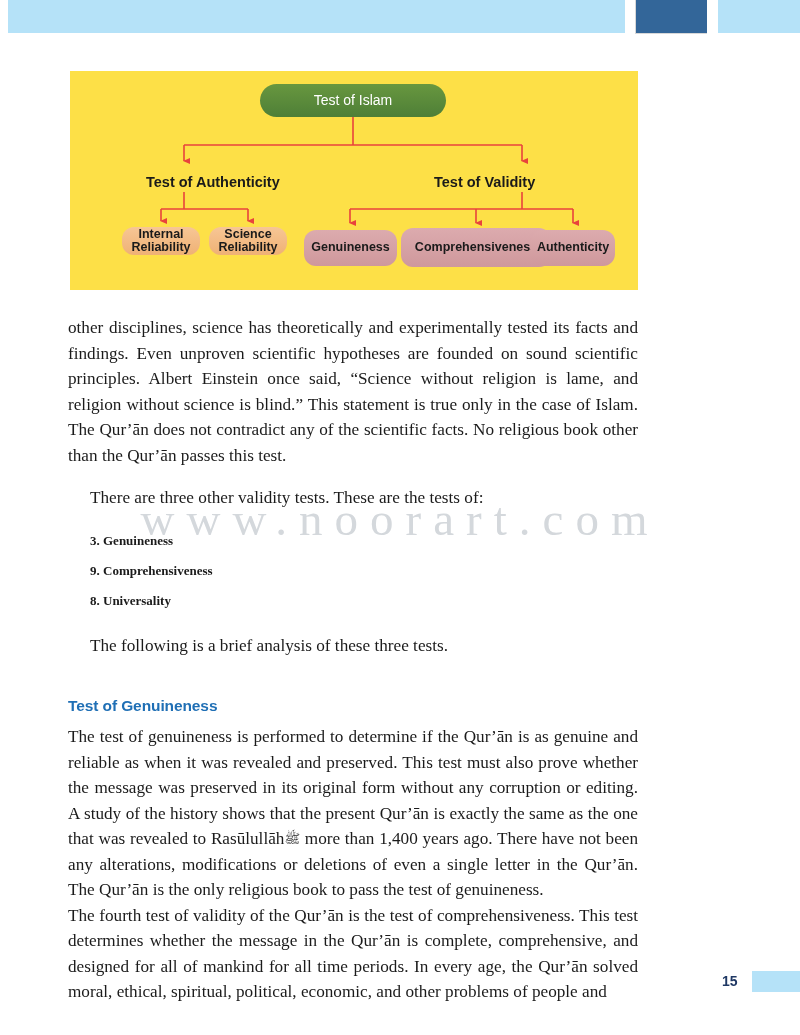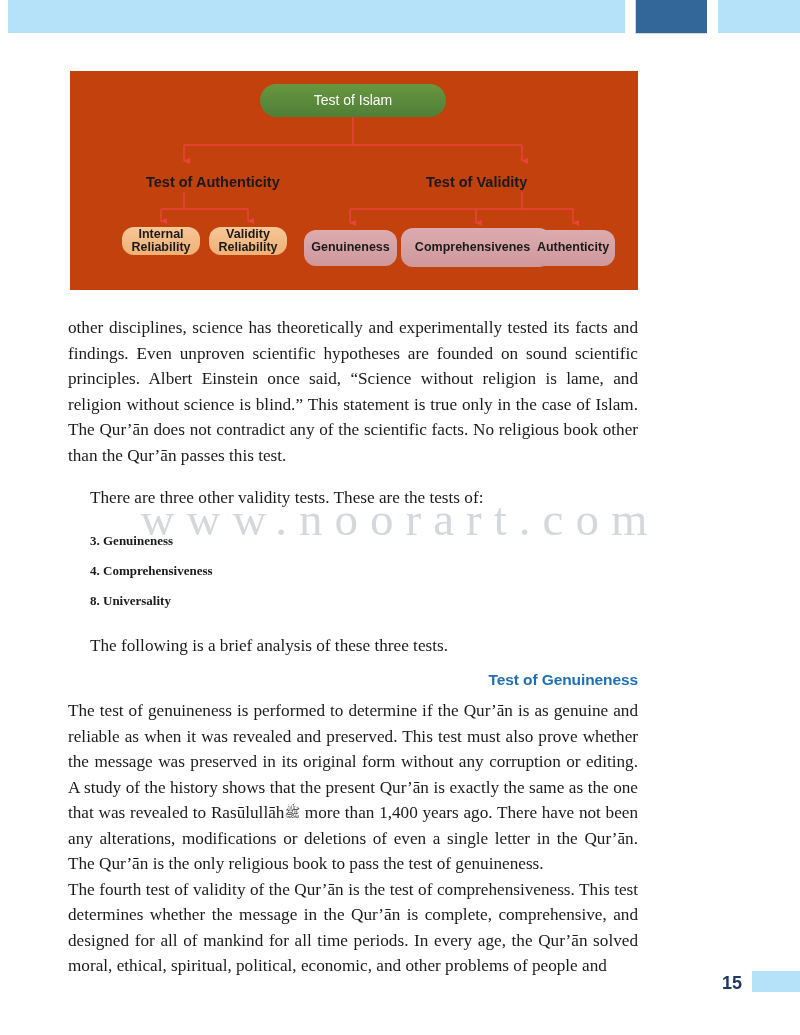--- a/index.html
+++ b/index.html
@@ -41,21 +41,21 @@
     background: #b5e2f8;
   }
 
   
   .diagram {
     position: absolute;
     left: 70px;
     top: 71px;
     width: 568px;
     height: 219px;
-    background: #c2410c;
+    background: #fde047;
   }
 
   .node {
     position: absolute;
     display: flex;
     align-items: center;
     justify-content: center;
     text-align: center;
     font-family: "Liberation Sans", sans-serif;
     font-weight: bold;
@@ -78,21 +78,21 @@
   .node-branch {
     font-family: "Liberation Sans", sans-serif;
     font-weight: bold;
     color: #1a1a1a;
     font-size: 14.5px;
     position: absolute;
     background: none;
     white-space: nowrap;
   }
   .node-auth { left: 76px; top: 103px; }
-  .node-valid { left: 356px; top: 103px; }
+  .node-valid { left: 364px; top: 103px; }
 
   .node-leaf {
     border-radius: 12px;
     font-size: 12.5px;
     color: #1a1a1a;
     height: 28px;
   }
   .leaf-orange {
     background: #f4bb85;
     background: linear-gradient(to bottom, #f7c695, #efb175);
@@ -147,23 +147,22 @@
     line-height: 30px;
     color: #1b1b1b;
   }
 
   h2.section {
     font-family: "Liberation Sans", sans-serif;
     font-weight: bold;
     font-size: 15.5px;
     color: #1f6fb5;
     letter-spacing: -0.1px;
-    margin-top: 13px;
+    margin-top: 39px;
     margin-bottom: 9px;
-    text-align: right;
   }
 
   
   .watermark {
     position: absolute;
     left: 0;
     top: 492px;
     width: 800px;
     text-align: center;
     font-family: "Liberation Serif", serif;
@@ -175,21 +174,21 @@
     user-select: none;
   }
 
   
   .footer-page-number {
     position: absolute;
     left: 722px;
     top: 973px;
     font-family: "Liberation Sans", sans-serif;
     font-weight: bold;
-    font-size: 18px;
+    font-size: 14px;
     color: #1f3864;
   }
   .footer-bar {
     position: absolute;
     left: 752px;
     top: 971px;
     width: 48px;
     height: 21px;
     background: #b5e2f8;
   }
@@ -248,21 +247,21 @@
 
   <div class="node node-leaf leaf-orange leaf-internal">
     <span>
       <span>Internal</span><br>
       <span>Reliability</span>
     </span>
   </div>
 
   <div class="node node-leaf leaf-orange leaf-external">
     <span>
-      <span>Validity</span><br>
+      <span>Science</span><br>
       <span>Reliability</span>
     </span>
   </div>
 
   <div class="node node-leaf leaf-pink leaf-genuineness">
     <span>Genuineness</span>
   </div>
 
   <div class="node node-leaf leaf-pink leaf-comprehensive">
     <span>Comprehensiveness</span>
@@ -275,21 +274,21 @@
 </div>
 
 <div class="content">
 
   <p class="body noindent">other  disciplines, science has theoretically and experimentally tested its facts and findings. Even unproven scientific hypotheses are founded on sound scientific principles. Albert Einstein once said, “Science without religion is lame, and religion without science is blind.” This statement is true only in the case of Islam. The Qur’ān does not contradict any of the scientific facts. No religious book other than the Qur’ān passes this test.</p>
 
   <p class="body indent gap">There are three other validity tests. These are the tests of:</p>
 
   <div class="list">
     <div class="list-item">3. Genuineness</div>
-    <div class="list-item">4. Comprehensiveness</div>
+    <div class="list-item">9. Comprehensiveness</div>
     <div class="list-item">8. Universality</div>
   </div>
 
   <p class="body indent gap">The following is a brief analysis of these three tests.</p>
 
   <h2 class="section">Test of Genuineness</h2>
 
   <p class="body noindent"><span>The test of genuineness is performed to determine if the Qur’ān is as genuine and reliable as when it was revealed and preserved. This test must also prove whether the message was preserved in its original form without any corruption or editing. A study of the history shows that the present Qur’ān is exactly the same as the one that was revealed to Rasūlullāh</span><span class="sw-glyph">ﷺ</span><span> more than 1,400 years ago. There have not been any alterations, modifications or deletions of even a single letter in the Qur’ān. The Qur’ān is the only religious book to pass the test of genuineness.</span></p>
 
 

